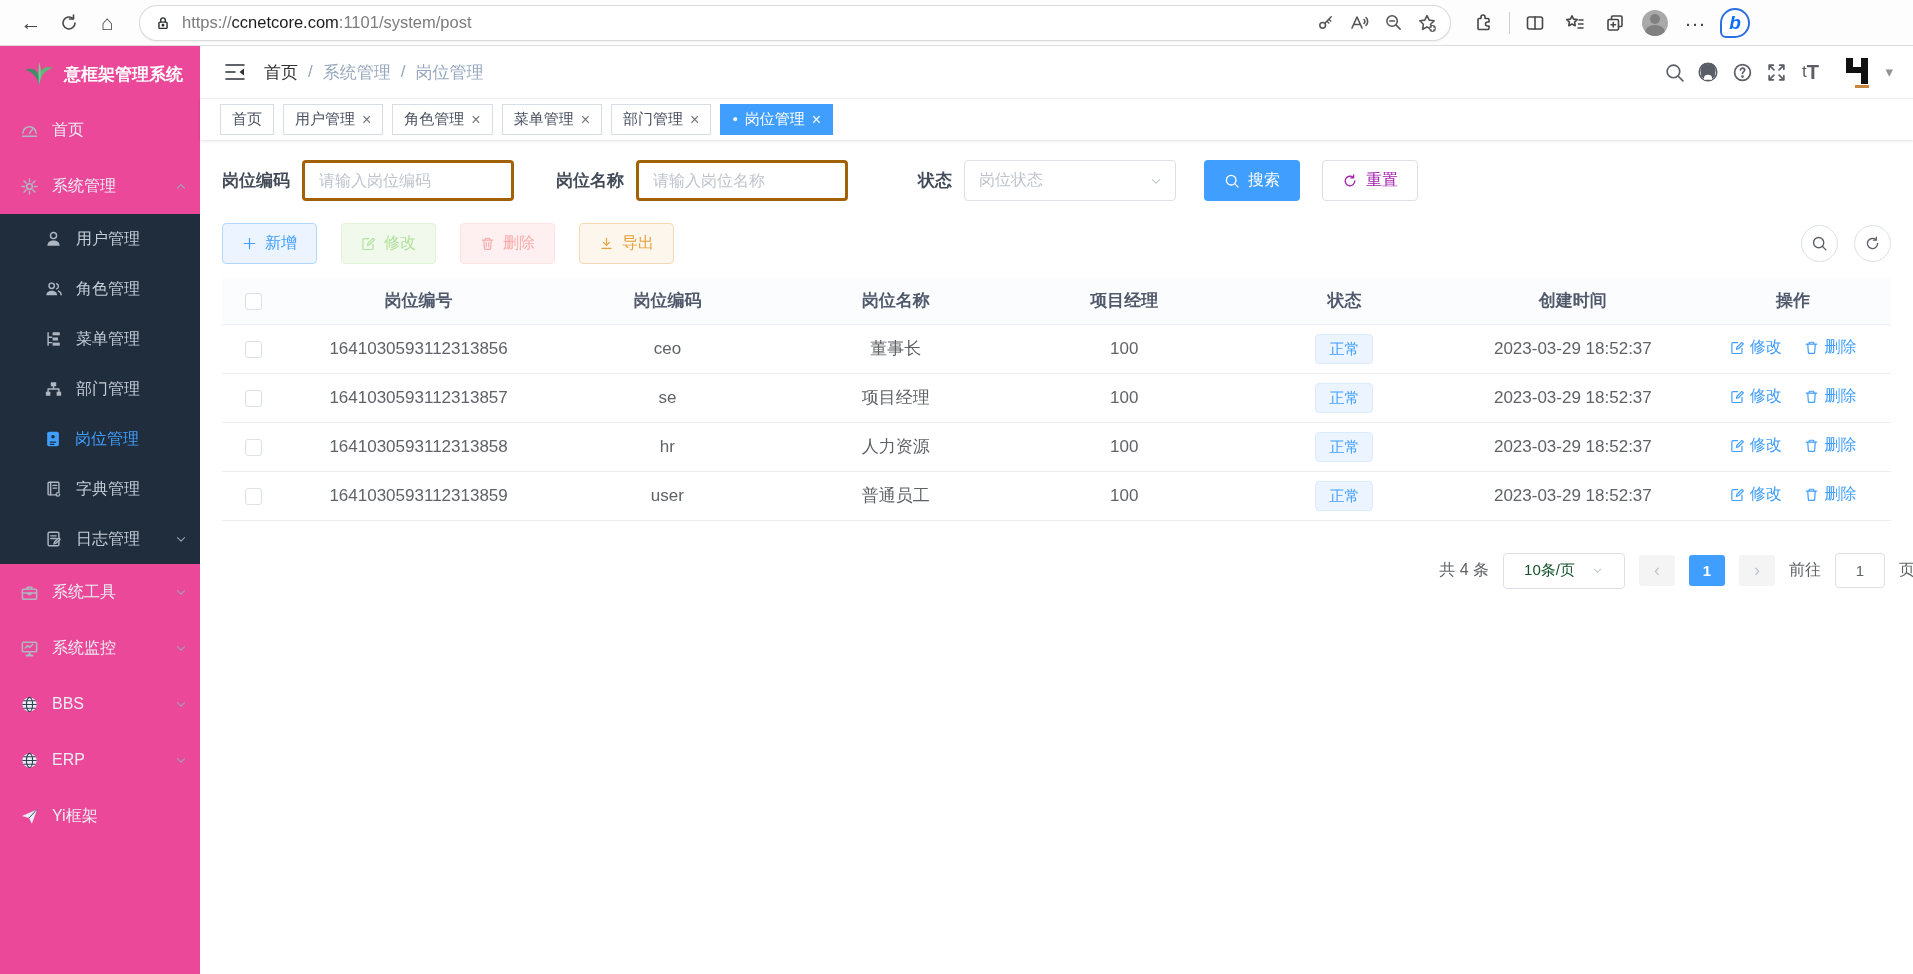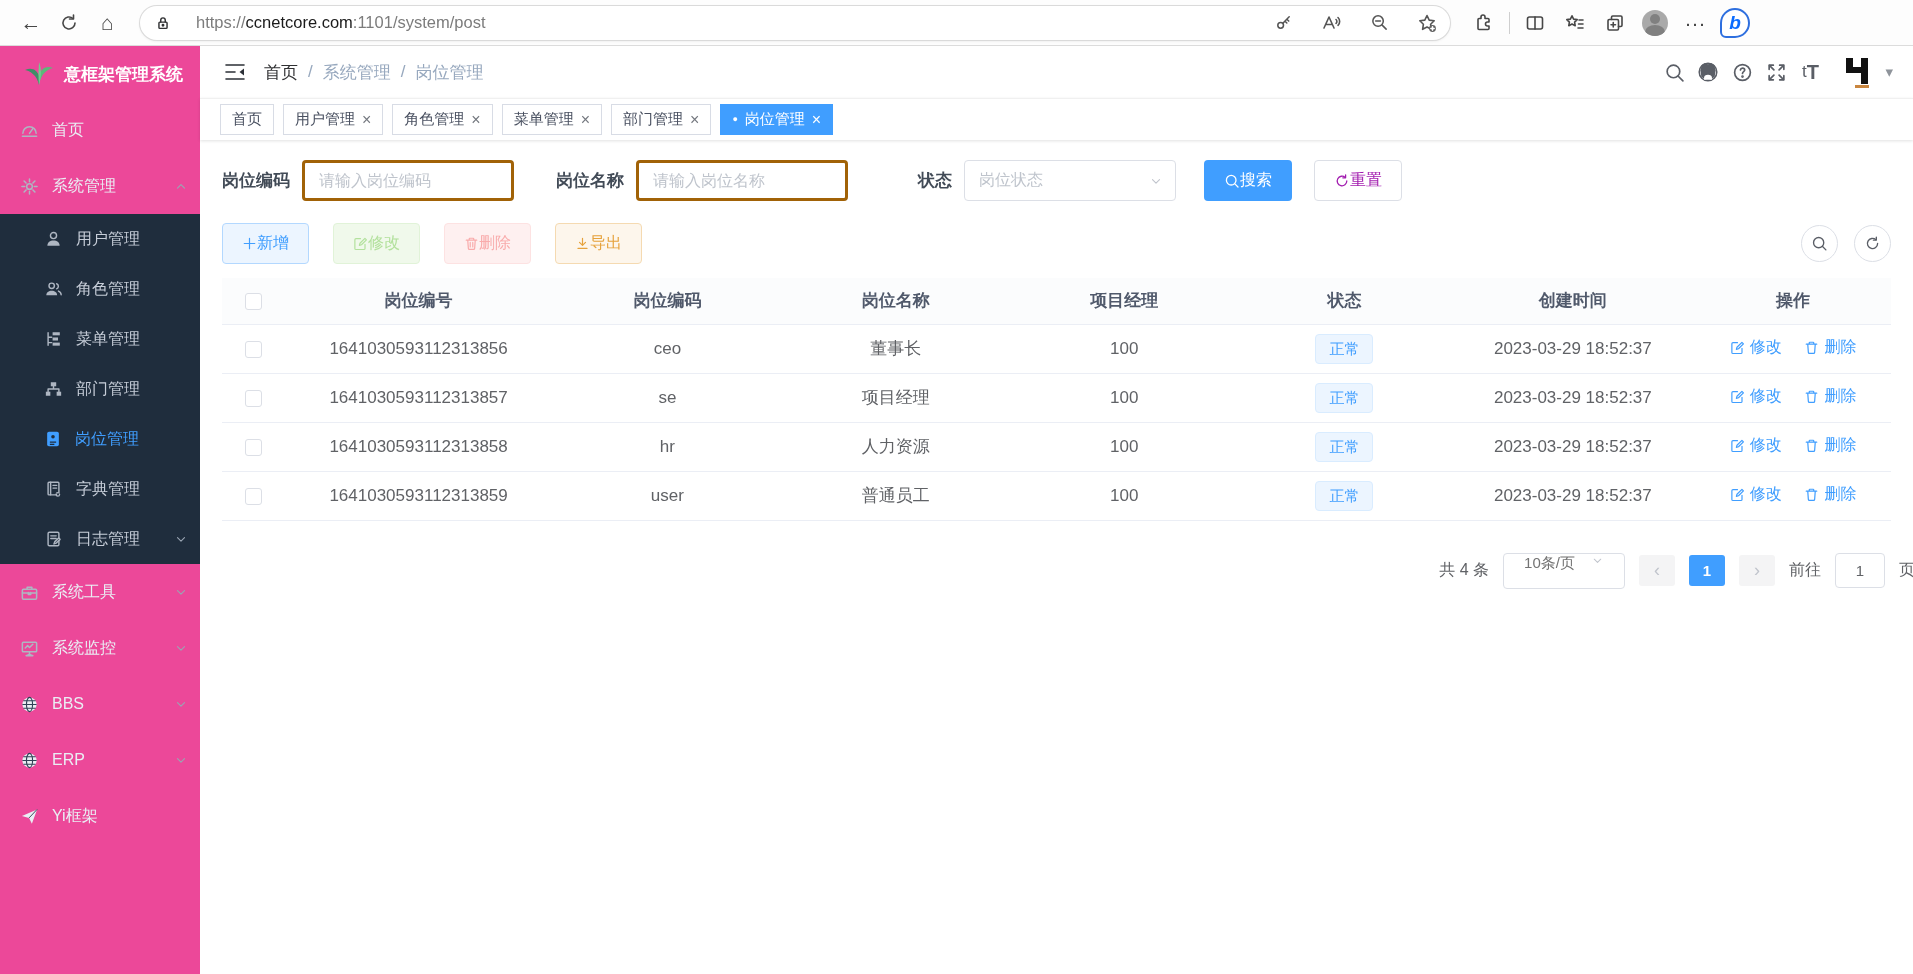--- a/index.html
+++ b/index.html
@@ -7,21 +7,21 @@
   body { font-family:"Liberation Sans","DejaVu Sans",sans-serif; background:#fff; color:#303133; }
   #screen { width:1913px; height:974px; display:flex; flex-direction:column; }
 
   
   .browser-bar { height:46px; flex:0 0 46px; background:#fdfdfd; border-bottom:1px solid #dcdcdc;
                  display:flex; align-items:center; padding:0 12px; }
   .nav-btn { width:38px; height:38px; display:flex; align-items:center; justify-content:center;
              color:#474747; font-size:21px; border-radius:4px; cursor:pointer; }
   .url-pill { height:34px; width:1310px; margin-left:14px; border-radius:17px; background:#fff;
               box-shadow:0 0 0 1px #dadada, 0 1px 3px rgba(0,0,0,.10);
-              display:flex; align-items:center; padding:0 6px 0 14px;gap:14px; }
+              display:flex; align-items:center; padding:0 6px 0 14px; }
   .url-text { margin-left:10px; font-size:16.5px; flex:1; white-space:nowrap; overflow:hidden; }
   .url-dim { color:#7c7c7c; } .url-host { color:#1b1b1b; }
   .pill-ic { width:34px; height:30px; display:flex; align-items:center; justify-content:center; color:#555; }
   .tb-right { display:flex; align-items:center; margin-left:14px; }
   .tb-right .nav-btn { width:40px; }
   .tb-divider { width:1px; height:22px; background:#cfcfcf; margin:0 5px; }
   .avatar-circle { width:26px; height:26px; border-radius:50%; background:#a9a9a9; position:relative; overflow:hidden; }
   .avatar-circle::before { content:""; position:absolute; left:8px; top:4px; width:10px; height:10px; border-radius:50%; background:#808080; }
   .avatar-circle::after { content:""; position:absolute; left:3px; top:15px; width:20px; height:14px; border-radius:50%; background:#808080; }
   .copilot { width:30px; height:30px; border:2px solid #2e6fdf; border-radius:50% 50% 50% 6px;
@@ -69,21 +69,21 @@
 
   
   .filter-bar { display:flex; align-items:center; padding:0 22px; margin-top:20px; font-size:17px; }
   .f-label { font-weight:bold; color:#424b57; margin-right:12px; white-space:nowrap; }
   .f-input { width:212px; height:41px; border:3px solid #a16207; border-radius:4px; padding:0 14px;
              font-size:16px; color:#606266; font-family:inherit; outline:none; }
   .f-input::placeholder { color:#bfc4cc; }
   .f-group { display:flex; align-items:center; margin-right:42px; }
   .f-select { width:212px; height:41px; border:1px solid #dcdfe6; border-radius:4px; padding:0 12px 0 14px;
               display:flex; align-items:center; justify-content:space-between; color:#bfc4cc; font-size:16px; cursor:pointer; }
-  .btn { height:41px; border-radius:4px; display:inline-flex; align-items:center; padding:0 19px;
+  .btn { height:41px; border-radius:4px; display:inline-flex; align-items:center; gap:8px; padding:0 19px;
          font-size:16px; cursor:pointer; border:1px solid transparent; white-space:nowrap; }
   .btn-primary { background:#409eff; color:#fff; }
   .btn-plain { background:#fff; border-color:#dcdfe6; color:#a21caf; }
 
   
   .toolbar { display:flex; align-items:center; padding:0 22px; margin-top:22px;justify-content:flex-end; }
   .toolbar .btn { margin-right:24px; }
   .btn-add { background:#ecf5ff; border-color:#b3d8ff; color:#409eff; }
   .btn-edit { background:#f0f9eb; border-color:#e1f3d8; color:#b3e19d; cursor:not-allowed; }
   .btn-del { background:#fef0f0; border-color:#fde2e2; color:#f9abab; cursor:not-allowed; }
@@ -101,22 +101,22 @@
   .cb { width:17px; height:17px; appearance:none; -webkit-appearance:none; border:1px solid #dcdfe6; border-radius:3px;
         background:#fff; cursor:pointer; vertical-align:middle; }
   .tag-normal { display:inline-block; padding:5px 13px; background:#ecf5ff; border:1px solid #d9ecff;
                 color:#409eff; border-radius:4px; font-size:15px; line-height:1.2; }
   .op-link { color:#409eff; cursor:pointer; display:inline-flex; align-items:center; gap:5px; font-size:16px; }
   .op-link + .op-link { margin-left:18px; }
 
   
   .pagination { display:flex; align-items:center; justify-content:flex-end; gap:14px; margin-top:32px;
                 padding-right:4px; font-size:16px; color:#606266; margin-right:-6px; }
-  .pg-select { width:122px; height:36px; border:1px solid #dcdfe6; border-radius:4px; display:flex; 
-               justify-content:center; gap:16px; color:#737373; font-size:15px; cursor:pointer; }
+  .pg-select { width:122px; height:36px; border:1px solid #dcdfe6; border-radius:4px; display:flex; align-items:center;
+               justify-content:center; gap:16px; color:#14532d; font-size:15px; cursor:pointer; }
   .pg-btn { min-width:36px; height:31px; border-radius:3px; background:#f4f4f5; color:#c0c4cc;
             display:flex; align-items:center; justify-content:center; font-size:18px; cursor:pointer; }
   .pg-btn.cur { background:#409eff; color:#fff; font-weight:bold; font-size:15px; }
   .pg-goto-input { width:50px; height:35px; border:1px solid #dcdfe6; border-radius:4px; text-align:center;
                    font-size:15px; color:#606266; outline:none; font-family:inherit; }
 
   .ic-svg { fill:none; stroke:currentColor; stroke-width:1.6; stroke-linecap:round; stroke-linejoin:round; display:block; }
   .ic-fill { fill:currentColor; stroke:none; display:block; }
 </style>
 </head>

